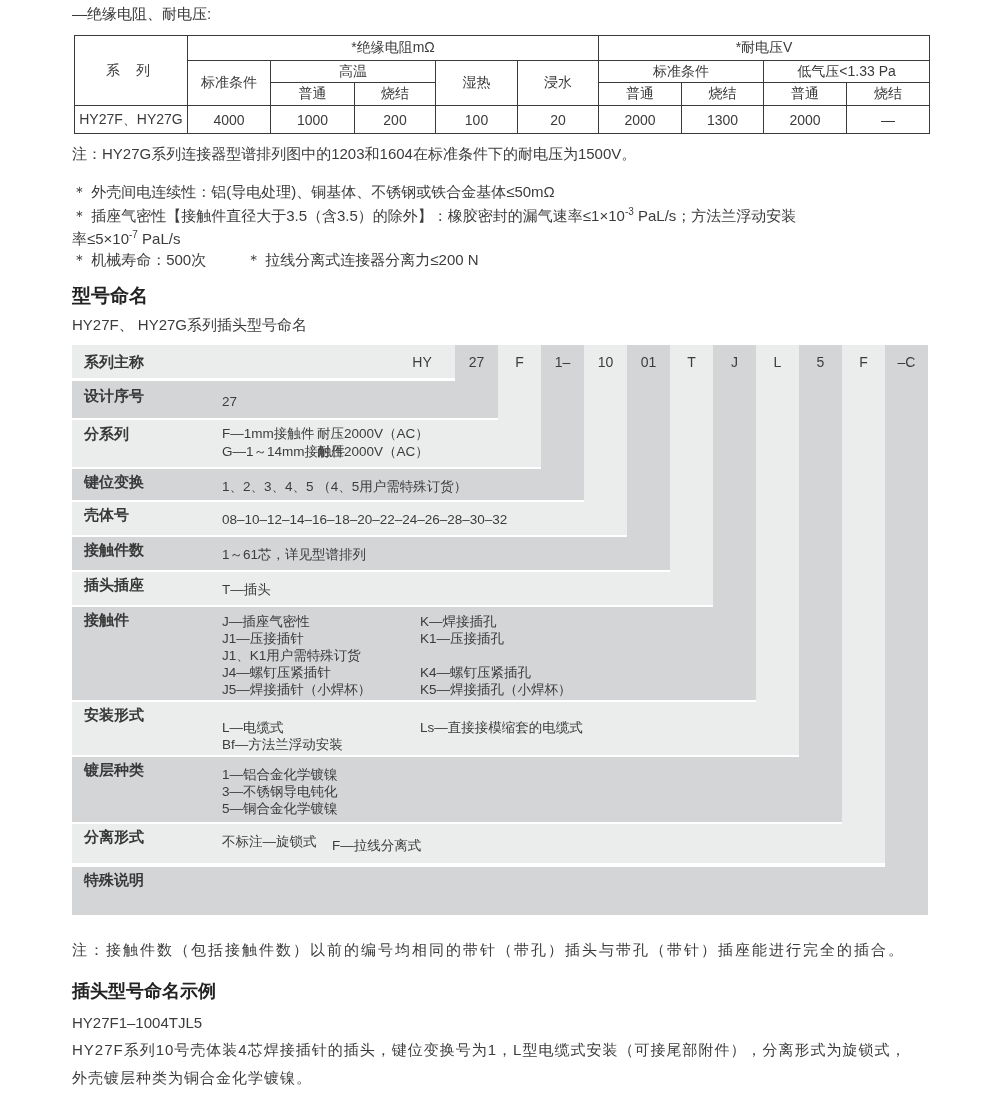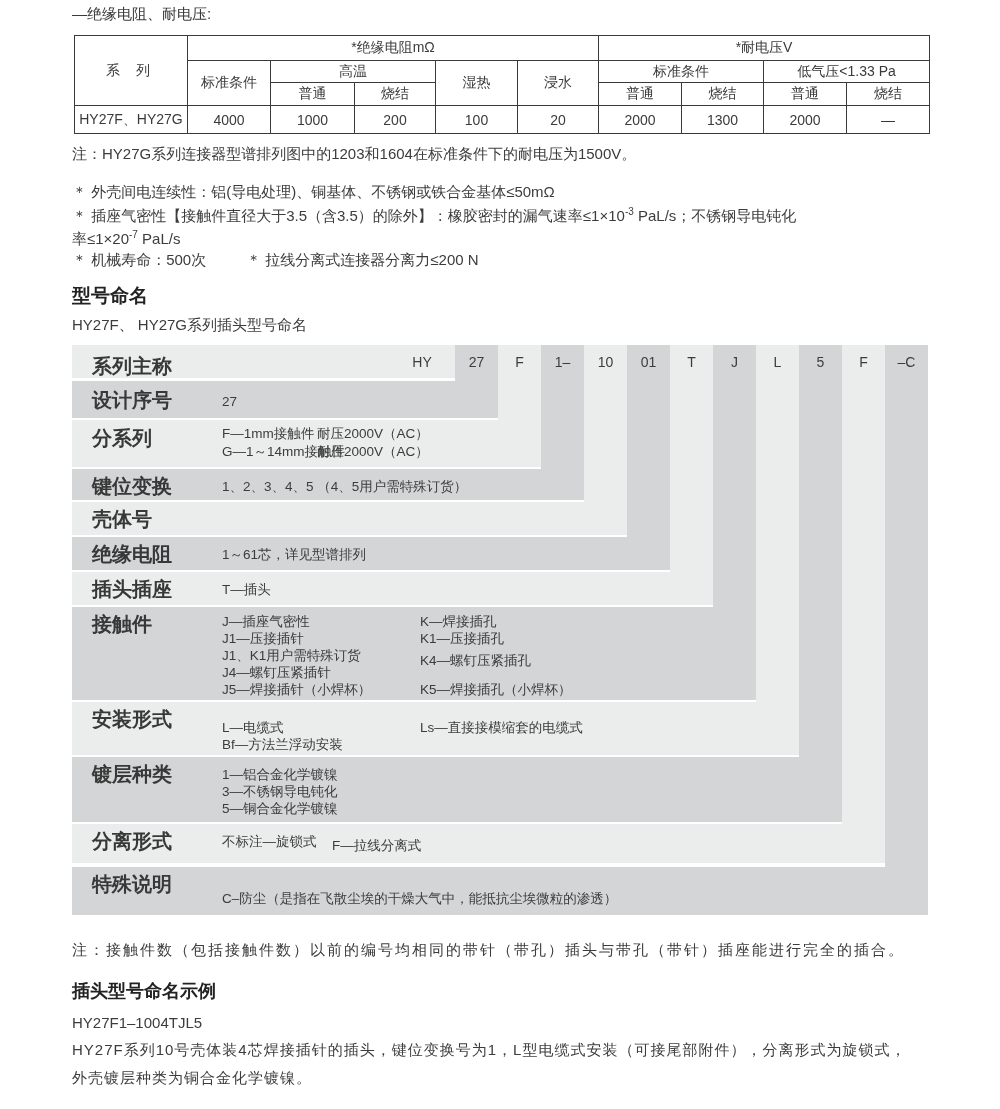--- a/index.html
+++ b/index.html
@@ -25,21 +25,21 @@
   .note-line sup { font-size:10px; }
   
   .h1 { position:absolute; left:72px; font-size:19px; font-weight:bold; color:#222; white-space:nowrap; }
   .sub { position:absolute; left:72px; font-size:15px; color:#3c3c3c; white-space:nowrap; }
   
   #naming-grid { position:absolute; left:72px; top:345px; width:856px; height:570px; }
   .band, .stripe { position:absolute; }
   .light { background:#ebecec; }
   .dark  { background:#d3d5d6; }
   .dlabel {
-    position:absolute; left:20px; font-size:20px; font-weight:bold;
+    position:absolute; left:12px; font-size:15px; font-weight:bold;
     color:#383838; white-space:nowrap;
   }
   .dline {
     position:absolute; left:150px; font-size:13.5px; color:#3c3c3c;
     white-space:nowrap; line-height:17px;
   }
   .code {
     position:absolute; top:9px; width:43px; text-align:center;
     font-size:14px; color:#3c3c3c; white-space:nowrap;
   }
@@ -96,22 +96,22 @@
     <td>2000</td>
     <td>1300</td>
     <td>2000</td>
     <td>—</td>
   </tr>
 </tbody>
   </table>
 
 <div class="note-line" style="top:145px">注：HY27G系列连接器型谱排列图中的1203和1604在标准条件下的耐电压为1500V。</div>
 <div class="note-line" style="top:183px">＊ 外壳间电连续性：铝(导电处理)、铜基体、不锈钢或铁合金基体≤50mΩ</div>
-<div class="note-line" style="top:206px"><span>＊ 插座气密性【接触件直径大于3.5（含3.5）的除外】：橡胶密封的漏气速率≤1×10</span><sup>-3</sup><span> PaL/s；不锈钢导电钝化</span></div>
-<div class="note-line" style="top:229px"><span>率≤1×20</span><sup>-7</sup><span> PaL/s</span></div>
+<div class="note-line" style="top:206px"><span>＊ 插座气密性【接触件直径大于3.5（含3.5）的除外】：橡胶密封的漏气速率≤1×10</span><sup>-3</sup><span> PaL/s；方法兰浮动安装</span></div>
+<div class="note-line" style="top:229px"><span>率≤5×10</span><sup>-7</sup><span> PaL/s</span></div>
 <div class="note-line" style="top:251px"><span>＊ 机械寿命：500次</span><span style="margin-left:40px">＊ 拉线分离式连接器分离力≤200 N</span></div>
 
 <div class="h1" style="top:283px">型号命名</div>
 <div class="sub" style="top:316px">HY27F、 HY27G系列插头型号命名</div>
 
 <div id="naming-grid">
 
   <div class="band light" style="left:0; top:0;    width:383px; height:33px"></div>
   <div class="band dark" style="left:0; top:36px; width:426px; height:37px"></div>
   <div class="band light" style="left:0; top:75px; width:469px; height:47px"></div>
@@ -148,60 +148,60 @@
   <div class="code" style="left:684px">L</div>
   <div class="code" style="left:727px">5</div>
   <div class="code" style="left:770px">F</div>
   <div class="code" style="left:813px">–C</div>
 
   <div class="dlabel" style="top:8px">系列主称</div>
   <div class="dlabel" style="top:42px">设计序号</div>
   <div class="dlabel" style="top:80px">分系列</div>
   <div class="dlabel" style="top:128px">键位变换</div>
   <div class="dlabel" style="top:161px">壳体号</div>
-  <div class="dlabel" style="top:196px">绝缘电阻</div>
+  <div class="dlabel" style="top:196px">接触件数</div>
   <div class="dlabel" style="top:231px">插头插座</div>
   <div class="dlabel" style="top:266px">接触件</div>
   <div class="dlabel" style="top:361px">安装形式</div>
   <div class="dlabel" style="top:416px">镀层种类</div>
   <div class="dlabel" style="top:483px">分离形式</div>
   <div class="dlabel" style="top:526px">特殊说明</div>
 
   <div class="dline" style="top:48px">27</div>
 
   <div class="dline" style="top:80px">F—1mm接触件</div>
   <div class="dline" style="top:80px; left:245px">耐压2000V（AC）</div>
   <div class="dline" style="top:98px">G—1～14mm接触件</div>
   <div class="dline" style="top:98px; left:245px">耐压2000V（AC）</div>
 
   <div class="dline" style="top:133px">1、2、3、4、5 （4、5用户需特殊订货）</div>
+  <div class="dline" style="top:166px">08–10–12–14–16–18–20–22–24–26–28–30–32</div>
   <div class="dline" style="top:201px">1～61芯，详见型谱排列</div>
   <div class="dline" style="top:236px">T—插头</div>
 
   <div class="dline" style="top:268px">J—插座气密性</div>
   <div class="dline" style="top:268px; left:348px">K—焊接插孔</div>
   <div class="dline" style="top:285px">J1—压接插针</div>
   <div class="dline" style="top:285px; left:348px">K1—压接插孔</div>
   <div class="dline" style="top:302px">J1、K1用户需特殊订货</div>
   <div class="dline" style="top:319px">J4—螺钉压紧插针</div>
-  <div class="dline" style="top:307px; left:348px">K4—螺钉压紧插孔</div>
+  <div class="dline" style="top:319px; left:348px">K4—螺钉压紧插孔</div>
   <div class="dline" style="top:336px">J5—焊接插针（小焊杯）</div>
   <div class="dline" style="top:336px; left:348px">K5—焊接插孔（小焊杯）</div>
 
   <div class="dline" style="top:374px">L—电缆式</div>
   <div class="dline" style="top:374px; left:348px">Ls—直接接模缩套的电缆式</div>
   <div class="dline" style="top:391px">Bf—方法兰浮动安装</div>
 
   <div class="dline" style="top:421px">1—铝合金化学镀镍</div>
   <div class="dline" style="top:438px">3—不锈钢导电钝化</div>
   <div class="dline" style="top:455px">5—铜合金化学镀镍</div>
 
   <div class="dline" style="top:488px">不标注—旋锁式</div>
   <div class="dline" style="top:492px; left:260px">F—拉线分离式</div>
 
-  <div class="dline" style="top:545px">C–防尘（是指在飞散尘埃的干燥大气中，能抵抗尘埃微粒的渗透）</div>
 </div>
 
 <div class="bottom-line" style="top:941px; letter-spacing:2px">注：接触件数（包括接触件数）以前的编号均相同的带针（带孔）插头与带孔（带针）插座能进行完全的插合。</div>
 <div class="h1" style="top:979px; font-size:18px">插头型号命名示例</div>
 <div class="bottom-line" style="top:1014px">HY27F1–1004TJL5</div>
 <div class="bottom-line" style="top:1041px; letter-spacing:1px">HY27F系列10号壳体装4芯焊接插针的插头，键位变换号为1，L型电缆式安装（可接尾部附件），分离形式为旋锁式，</div>
 <div class="bottom-line" style="top:1069px; letter-spacing:1px">外壳镀层种类为铜合金化学镀镍。</div>
 
 </body></html>

